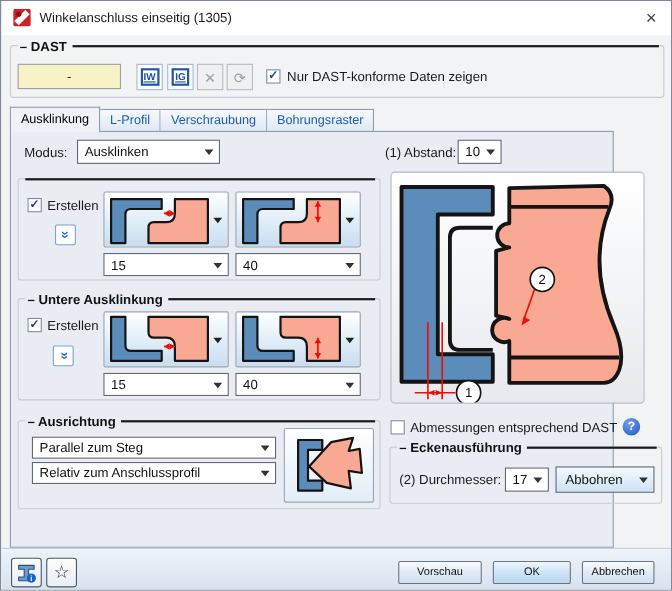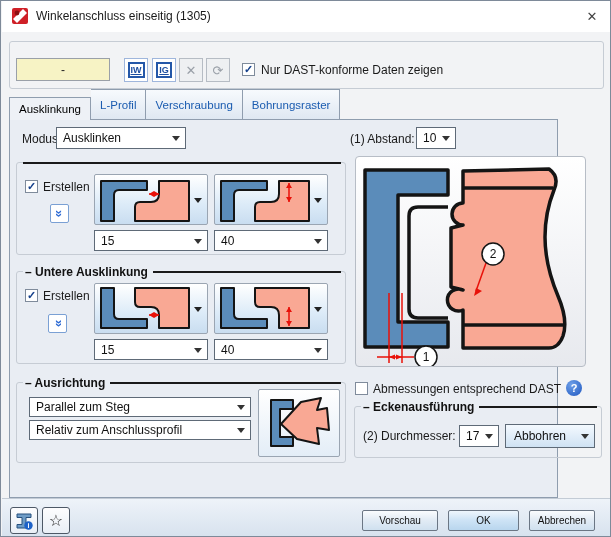--- a/index.html
+++ b/index.html
@@ -15,21 +15,21 @@
   .ghead .ln{flex:1;height:2px;background:#1a1a1a;margin-top:1px;}
   .bgdlg .t{background:#f2f3f5;}
   .bgpanel .t{background:#e9edf3;}
   .yellowfield{position:absolute;background:#f7f3c5;border:1px solid #9aa0a8;display:flex;align-items:center;justify-content:center;font-size:12px;color:#222;}
   .iwig{position:absolute;width:24px;height:24px;background:#fff;border:1px solid #9fb6dc;display:flex;align-items:center;justify-content:center;}
   .iwig .bx{border:2px solid #2457a8;padding:0 1px;font-size:9px;font-weight:bold;color:#1d4ea0;text-decoration:underline;line-height:12px;}
   .graybtn{position:absolute;width:24px;height:24px;background:#eef0f2;border:1px solid #b6bcc4;display:flex;align-items:center;justify-content:center;font-size:13px;color:#9aa0a8;}
   .cb{position:absolute;width:13px;height:13px;background:#fff;border:1px solid #7f8b9b;display:flex;align-items:center;justify-content:center;font-size:11px;font-weight:bold;color:#16418c;line-height:1;}
   .lbl{position:absolute;font-size:12px;color:#1a1a1a;white-space:nowrap;}
   .tabs{position:absolute;left:8px;top:96px;display:flex;align-items:flex-end;height:23px;z-index:3;}
-  .tab{height:31px;display:flex;align-items:center;padding:0 9px;font-size:11.5px;color:#1b5cb0;background:linear-gradient(#f7fafd,#dfe8f2);border:1px solid #8f9dae;border-left:none;}
+  .tab{height:21px;display:flex;align-items:center;padding:0 9px;font-size:11.5px;color:#1b5cb0;background:linear-gradient(#f7fafd,#dfe8f2);border:1px solid #8f9dae;border-left:none;}
   .tab:first-child{border-left:1px solid #8f9dae;}
   .tab.active{height:23px;background:#eef1f6;color:#000;border-bottom:none;border-left:1px solid #8f9dae;position:relative;z-index:4;}
   .panel{position:absolute;left:8px;top:118px;width:549px;height:379px;background:#e9edf3;border:1px solid #8f9dae;padding-left:22px;}
   .combo{position:absolute;background:#fff;border:1px solid #5e6a77;display:flex;align-items:center;padding:0 18px 0 6px;font-size:12px;color:#111;}
   .combo::after{content:"";position:absolute;right:5px;top:50%;margin-top:-2px;border:4px solid transparent;border-top:5px solid #333;}
   .thumb{position:absolute;width:114px;height:51px;border:1px solid #9aa5b2;border-radius:2px;background:linear-gradient(#ffffff,#dcebf8 60%,#c9ddf0);}
   .thumb svg{position:absolute;left:2px;top:2px;}
   .thumb::after{content:"";position:absolute;right:5px;top:50%;margin-top:-2px;border:4px solid transparent;border-top:5px solid #222;}
   .chev{position:absolute;width:19px;height:19px;background:#fff;border:1px solid #7aa0d4;border-radius:2px;display:flex;align-items:center;justify-content:center;color:#2e6bd4;}
   .chev span{display:block;font-size:13px;font-weight:bold;line-height:1;}
@@ -57,20 +57,24 @@
       <path d="M1 11 L11 1 L15 5 L5 15 Z" fill="#ffffff"></path>
       <circle cx="5" cy="5" r="2.4" fill="#8c1113"></circle>
     </svg>
     <span class="titletext">Winkelanschluss einseitig (1305)</span>
     <div class="closebtn">
       <span>✕</span>
     </div>
   </div>
 
   <div class="grp bgdlg" style="left:8px;top:40px;width:595px;height:48px;">
+    <div class="ghead">
+        <span class="t">DAST</span>
+        <span class="ln"></span>
+      </div>
     <div class="yellowfield" style="left:6px;top:16px;width:94px;height:23px;">-</div>
     <div class="iwig" style="left:114px;top:16px;">
         <span class="bx">IW</span>
       </div>
     <div class="iwig" style="left:142px;top:16px;">
         <span class="bx">IG</span>
       </div>
     <div class="graybtn" style="left:169px;top:16px;">
         <span>✕</span>
       </div>
@@ -86,21 +90,21 @@
   <div class="tabs">
     <div class="tab active">Ausklinkung</div>
     <div class="tab">L-Profil</div>
     <div class="tab">Verschraubung</div>
     <div class="tab">Bohrungsraster</div>
   </div>
 
   <div class="panel">
 
     <span class="lbl" style="left:12px;top:12px;">Modus:</span>
-    <div class="combo" style="left:46px;top:7px;width:130px;height:22px;">Ausklinken</div>
+    <div class="combo" style="left:60px;top:7px;width:130px;height:22px;">Ausklinken</div>
 
     <span class="lbl" style="left:340px;top:12px;">(1) Abstand:</span>
     <div class="combo" style="left:406px;top:7px;width:40px;height:22px;">10</div>
 
     <div class="grp bgpanel" style="left:6px;top:42px;width:330px;height:93px;">
       <div class="ghead">
           <span class="ln"></span>
         </div>
       <div class="cb" style="left:8px;top:17px;">
           <span>✓</span>

